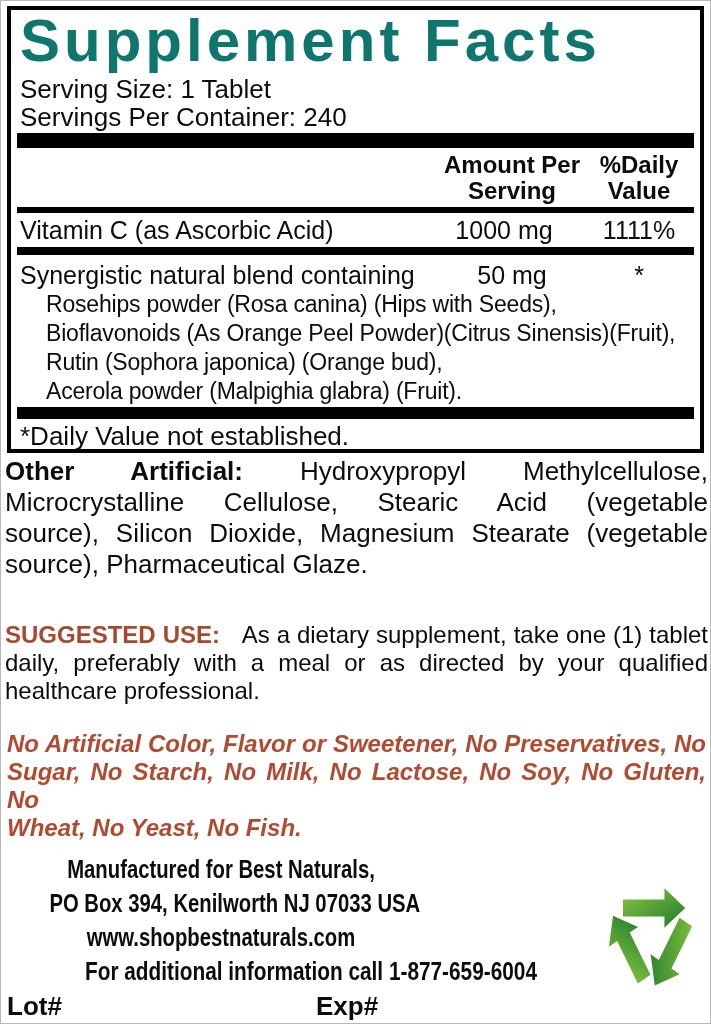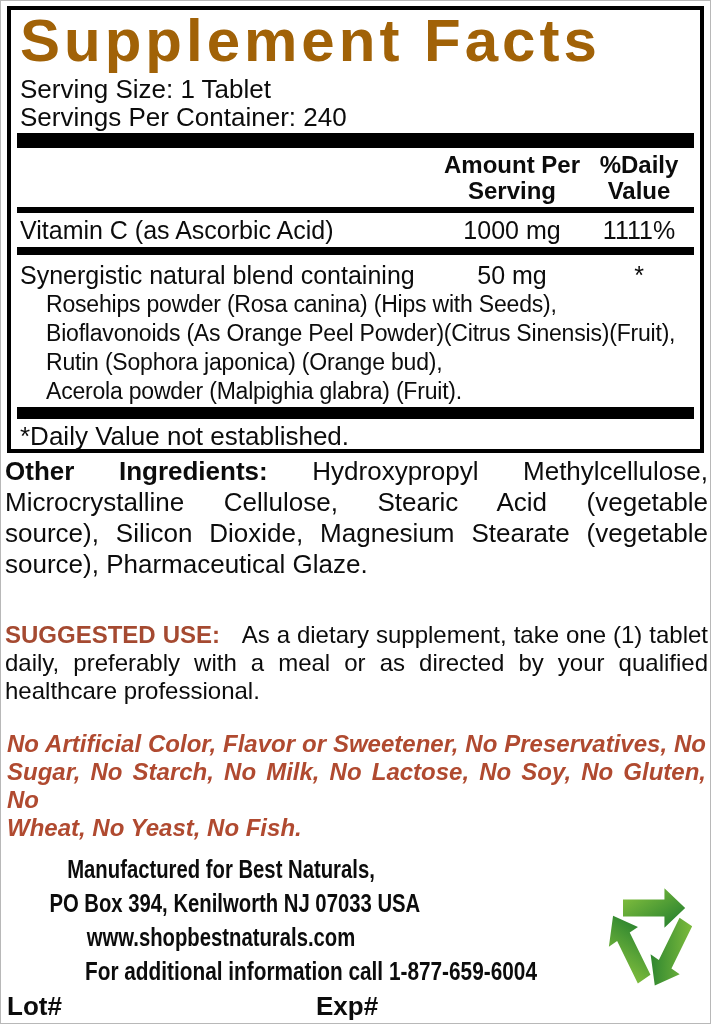--- a/index.html
+++ b/index.html
@@ -10,35 +10,35 @@
   }
   .page { position:absolute; inset:0; border:1px solid #b8b8b8; box-sizing:border-box; }
 
   
   .facts-box {
     position:absolute; left:6px; top:5px; width:697px; height:447px;
     border:4px solid #000; box-sizing:border-box; padding:0 9px; background:#fff;
   }
   .facts-title {
     font-size:60px; font-weight:800; letter-spacing:4px; line-height:56px;
-    margin-top:3px; white-space:nowrap; color:#a16207;
+    margin-top:3px; white-space:nowrap; color:#0f766e;
   }
   .serving-line { font-size:26px; line-height:28px; }
   .serving-line.first { margin-top:6px; }
 
   .bar { background:#000; margin-left:-3px; margin-right:-3px; }
   .bar-xl { height:15px; margin-top:2px; }
   .bar-md { height:6px; }
   .bar-sm { height:8px; }
   .bar-lg { height:12px; margin-top:1px; }
 
   .cols { display:grid; grid-template-columns:1fr 150px 104px; }
   .hdr-row { padding:4px 0 3px 0; }
   .hdr-cell { font-weight:bold; font-size:24px; line-height:26px; text-align:center; }
-  .nutrient-row { align-items:center; }
+  .nutrient-row { align-items:center;gap:8px; }
   .nutrient-row > div { font-size:25px; line-height:34px; }
   .cell-center { text-align:center; }
 
   .blend-head { margin-top:6px; }
   .blend-head > div { font-size:25px; line-height:29px; }
   .blend-dv { font-size:30px; line-height:26px; }
   .components { margin-left:26px; }
   .components > div {
     font-size:23px; line-height:29px; letter-spacing:-0.2px; white-space:nowrap;
   }
@@ -123,21 +123,21 @@
       <div>Rutin (Sophora japonica) (Orange bud),</div>
       <div>Acerola powder (Malpighia glabra) (Fruit).</div>
     </div>
 
     <div class="bar bar-lg"></div>
     <div class="footnote">*Daily Value not established.</div>
   </div>
 
   <div class="para other-para">
     <div class="jline">
-      <span class="other-label">Other Ingredients:</span>
+      <span class="other-label">Other Artificial:</span>
       <span>Hydroxypropyl Methylcellulose,</span>
     </div>
     <div class="jline">Microcrystalline Cellulose, Stearic Acid (vegetable</div>
     <div class="jline">source), Silicon Dioxide, Magnesium Stearate (vegetable</div>
     <div class="jline last">source), Pharmaceutical Glaze.</div>
   </div>
 
   <div class="para use-para">
     <div class="jline">
       <span class="use-label">SUGGESTED USE:</span>

